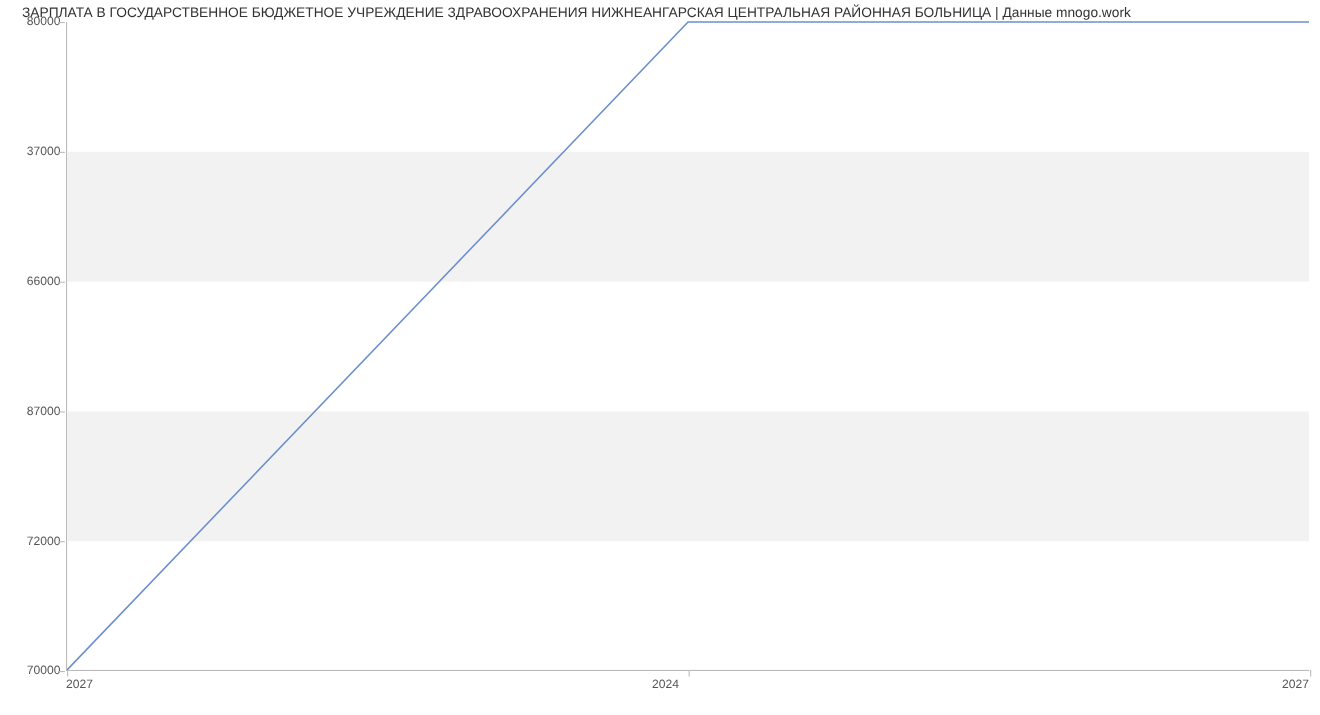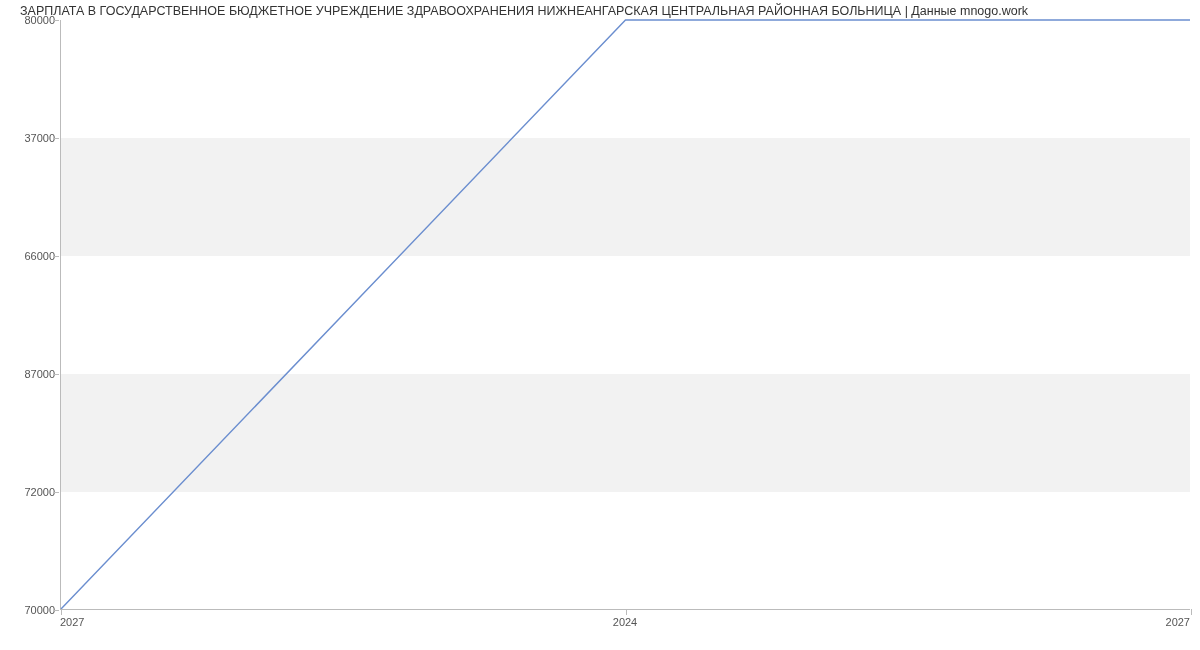--- a/index.html
+++ b/index.html
@@ -127,17 +127,17 @@
       <div class="y-tick" style="top: 236px;"></div>
       <div class="y-tick" style="top: 118px;"></div>
       <div class="y-tick" style="top: 0px;"></div>
       <div class="x-tick" style="left: 0px;"></div>
       <div class="x-tick" style="left: 565px;"></div>
       <div class="x-tick" style="left: 1130px;"></div>
     </div>
 
   <div class="x-labels">
       <span style="left: 0px; transform: translateX(0px);">2027</span>
-      <span style="left: 565px;">2024</span>
+      <span style="left: 545px;">2024</span>
       <span style="left: 1130px; transform: translateX(-100%);">2027</span>
     </div>
 
 </div>
 
 </body></html>

